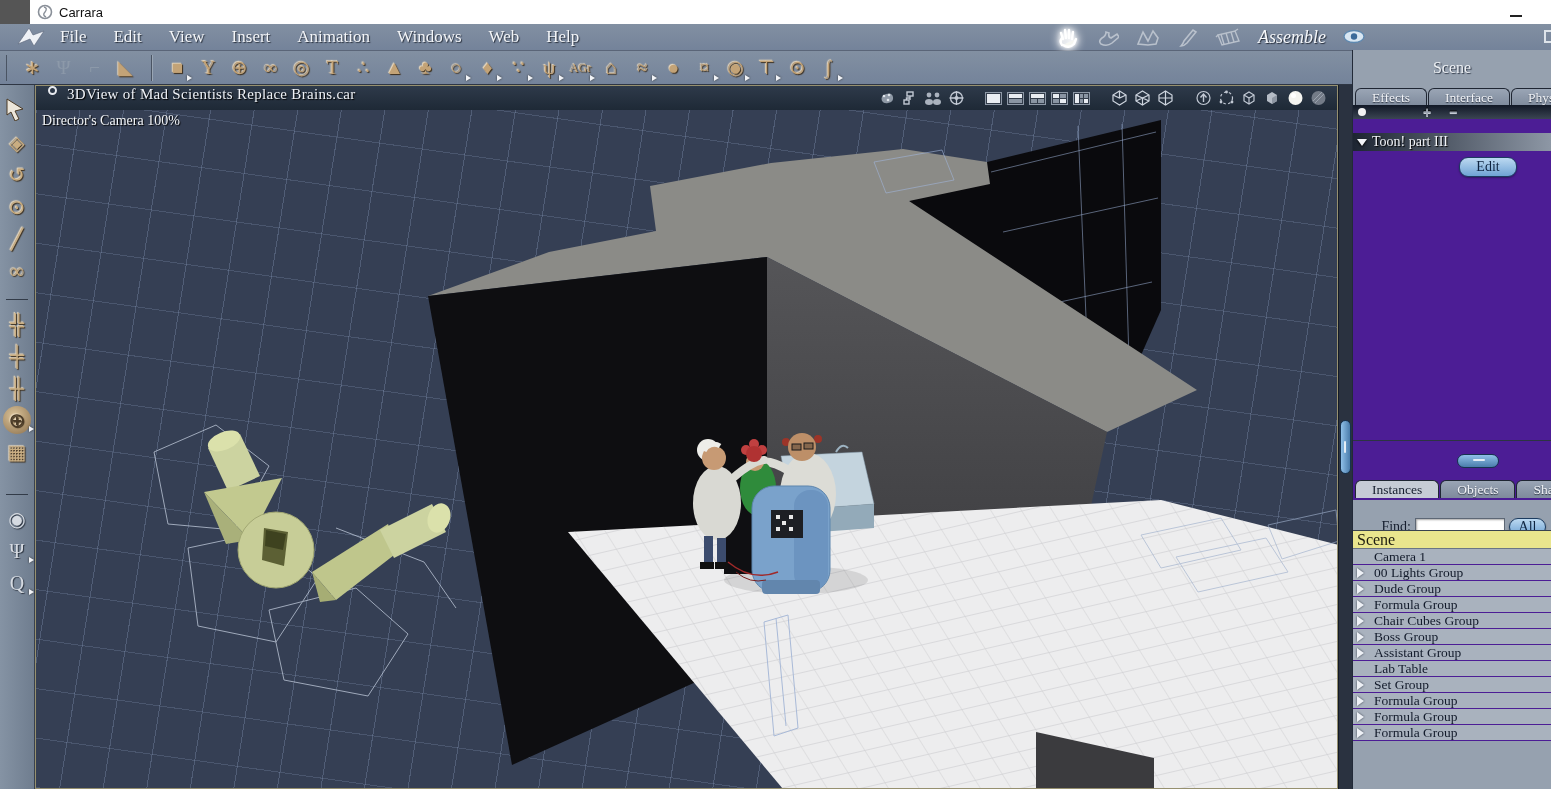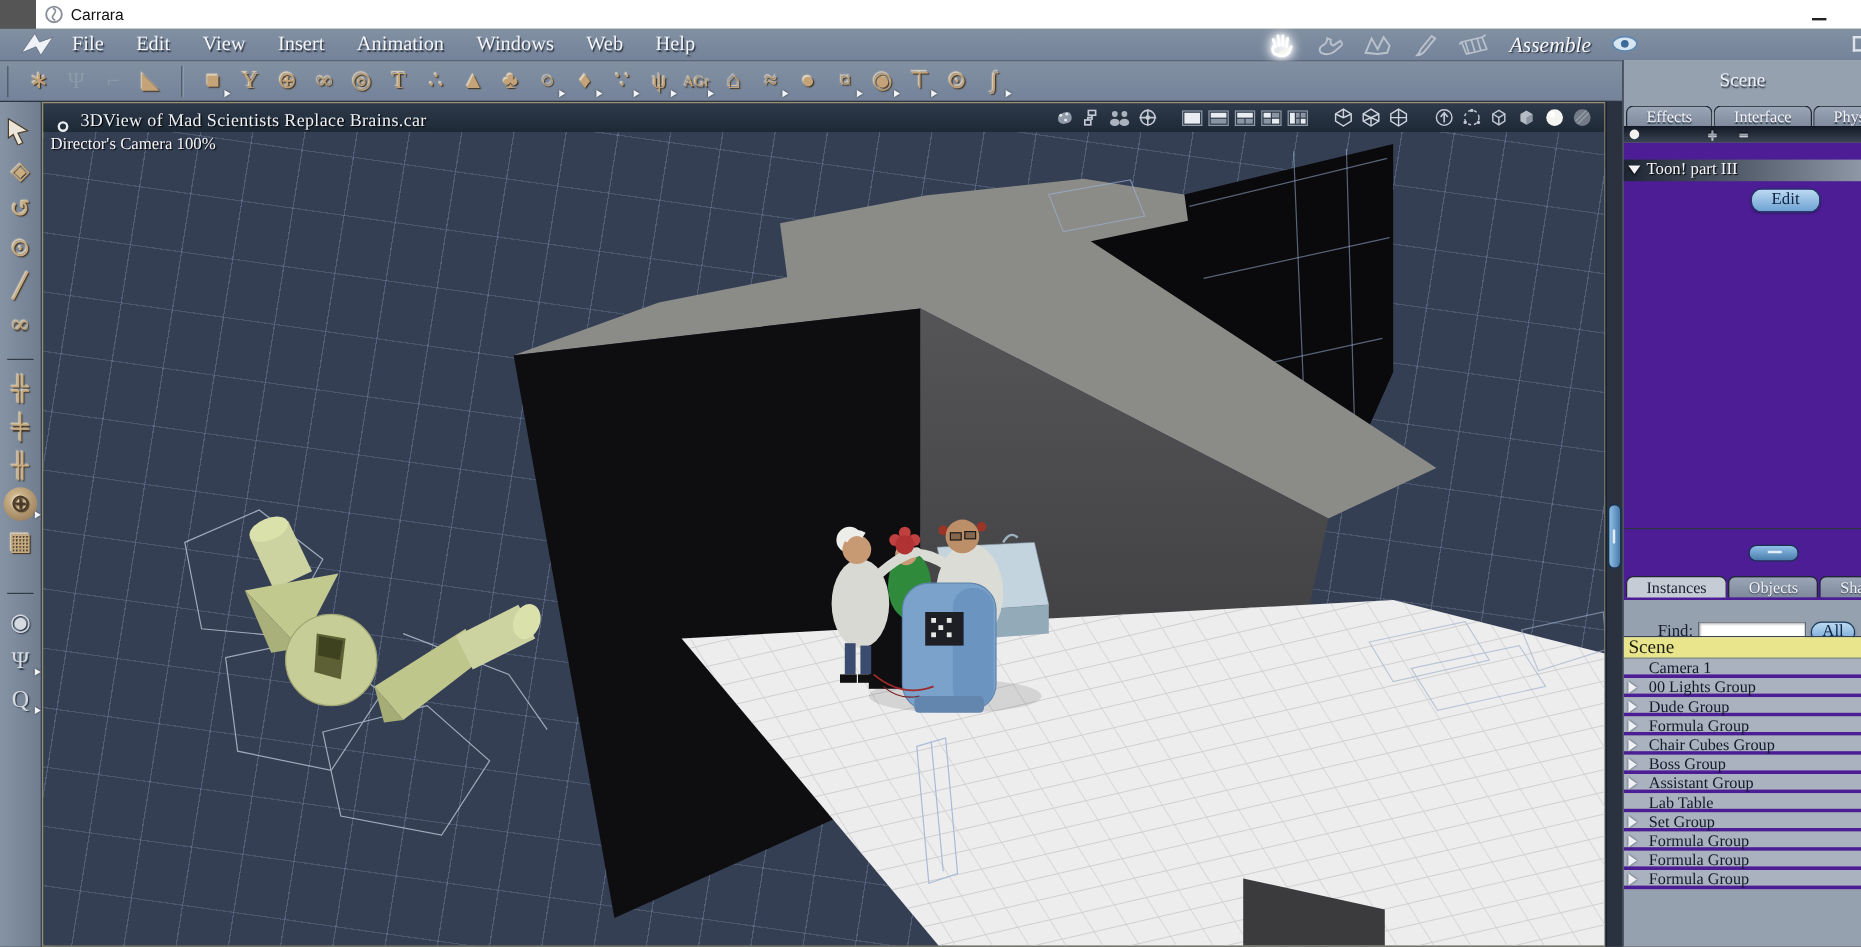--- a/index.html
+++ b/index.html
@@ -41,21 +41,21 @@
   .toolcol { position:absolute; left:0; top:85px; width:35px; height:704px; background:linear-gradient(90deg,#8593a4,#6f7d8f); border-right:1px solid #39424f; display:flex; flex-direction:column; align-items:center; padding-top:12px; }
   .lcicon { position:relative; width:28px; height:28px; margin-bottom:4px; text-align:center; font-size:20px; line-height:28px; color:#c9ad81; text-shadow:1px 1px 1px #3c2e1c, -1px -1px 1px #ead9bd; cursor:pointer; }
   .lcicon.gray { color:#d5dae1; text-shadow:1px 1px 1px #2c3440; }
   .lcicon.ball { background:radial-gradient(circle at 40% 35%, #dcc49a, #8a6f4c); border-radius:50%; color:#4a3a26; }
   .lcicon.flyout::after { content:""; position:absolute; right:-3px; bottom:2px; border-left:5px solid #f2f4f8; border-top:3px solid transparent; border-bottom:3px solid transparent; filter:drop-shadow(0 0 1px #333); }
   .lc-div { width:22px; height:1px; background:#323b48; margin:10px 0; }
   .lc-gap { height:14px; }
 
   
   .viewport { position:absolute; left:35px; top:85px; width:1303px; height:704px; }
-  .vtitle { position:absolute; left:0; top:0; width:100%; height:25px; background:linear-gradient(#2e3a4a,#1e2936); border:1px solid #96906f; border-bottom:none; display:flex; align-items:flex-end; }
+  .vtitle { position:absolute; left:0; top:0; width:100%; height:25px; background:linear-gradient(#2e3a4a,#1e2936); border:1px solid #96906f; border-bottom:none; display:flex; align-items:flex-start; }
   .vdot { width:9px; height:9px; border:2px solid #e8ebf0; border-radius:50%; margin:0 10px 0 12px; }
   .vtitle-text { color:#eef1f6; font-size:15px; letter-spacing:.3px; text-shadow:1px 1px 1px #000; }
   .vicons { position:absolute; right:10px; top:4px; display:flex; align-items:center; gap:5px; }
   .vic { width:18px; height:16px; display:flex; align-items:center; justify-content:center; cursor:pointer; }
   .vic-gap { width:10px; }
   .layout-btn { width:17px; height:13px; background:#333d4b; border:1px solid #8d98a6; display:grid; gap:1px; padding:1px; cursor:pointer; }
   .layout-btn .blk { background:#e9edf2; } .layout-btn .blk.g { background:#8a95a3; }
   .canvas { position:absolute; left:0; top:25px; width:1303px; height:679px; border:1px solid #96906f; border-top:none; background-color:#353f54;
     background-image:
       repeating-linear-gradient(99deg, rgba(160,180,216,.26) 0 1px, transparent 1px 43px),
@@ -88,21 +88,21 @@
   .editbtn { position:absolute; left:106px; top:38px; width:58px; height:20px; font-size:14px; line-height:18px; }
   .hline { position:absolute; left:0; top:390px; width:100%; height:1px; background:#2c3442; }
   .hpill { position:absolute; left:104px; top:404px; width:42px; height:14px; background:linear-gradient(#8fc0e8,#4a7cab); border:1.5px solid #16324f; border-radius:7px; cursor:row-resize; }
   .hpill::after { content:""; position:absolute; left:15px; top:4px; width:12px; height:2px; background:#e4edf5; border-radius:1px; }
   .findrow { position:absolute; left:0; top:466px; width:100%; height:24px; }
   .findlabel { position:absolute; left:14px; top:3px; width:44px; text-align:right; font-size:14px; color:#161e2e; }
   .findinput { position:absolute; left:62px; top:2px; width:90px; height:18px; background:#fff; border:1px solid #5d6775; box-shadow:inset 1px 1px 2px rgba(0,0,0,.35); font-family:"Liberation Serif",serif; font-size:13px; padding:0 3px; }
   .allbtn { position:absolute; left:156px; top:2px; width:37px; height:18px; font-size:14px; line-height:15px; }
   .list { position:absolute; left:0; top:480px; width:100%; border-top:1px solid #39424f; }
   .rootrow { height:18px; background:#e9e58d; color:#1c1c10; font-size:16px; line-height:17px; padding-left:4px; border-bottom:1px solid #6a7585; cursor:pointer; }
-  .lrow { position:relative; height:16px; background:#a9b2be; border-bottom:3px solid #4c1d95; font-size:13.5px; line-height:15px; color:#121a2a; padding-left:21px; cursor:pointer; white-space:nowrap; }
+  .lrow { position:relative; height:16px; background:#a9b2be; border-bottom:1px solid #4c1d95; font-size:13.5px; line-height:15px; color:#121a2a; padding-left:21px; cursor:pointer; white-space:nowrap; }
   .lrow .tri { position:absolute; left:4px; top:3px; width:0; height:0; border-left:7px solid #eef1f6; border-top:5px solid transparent; border-bottom:5px solid transparent; filter:drop-shadow(0 0 1px #39424f); }
 
   svg { display:block; }
 </style>
 </head>
 <body>
 
 <div id="app">
 
   <div class="wtitle">

